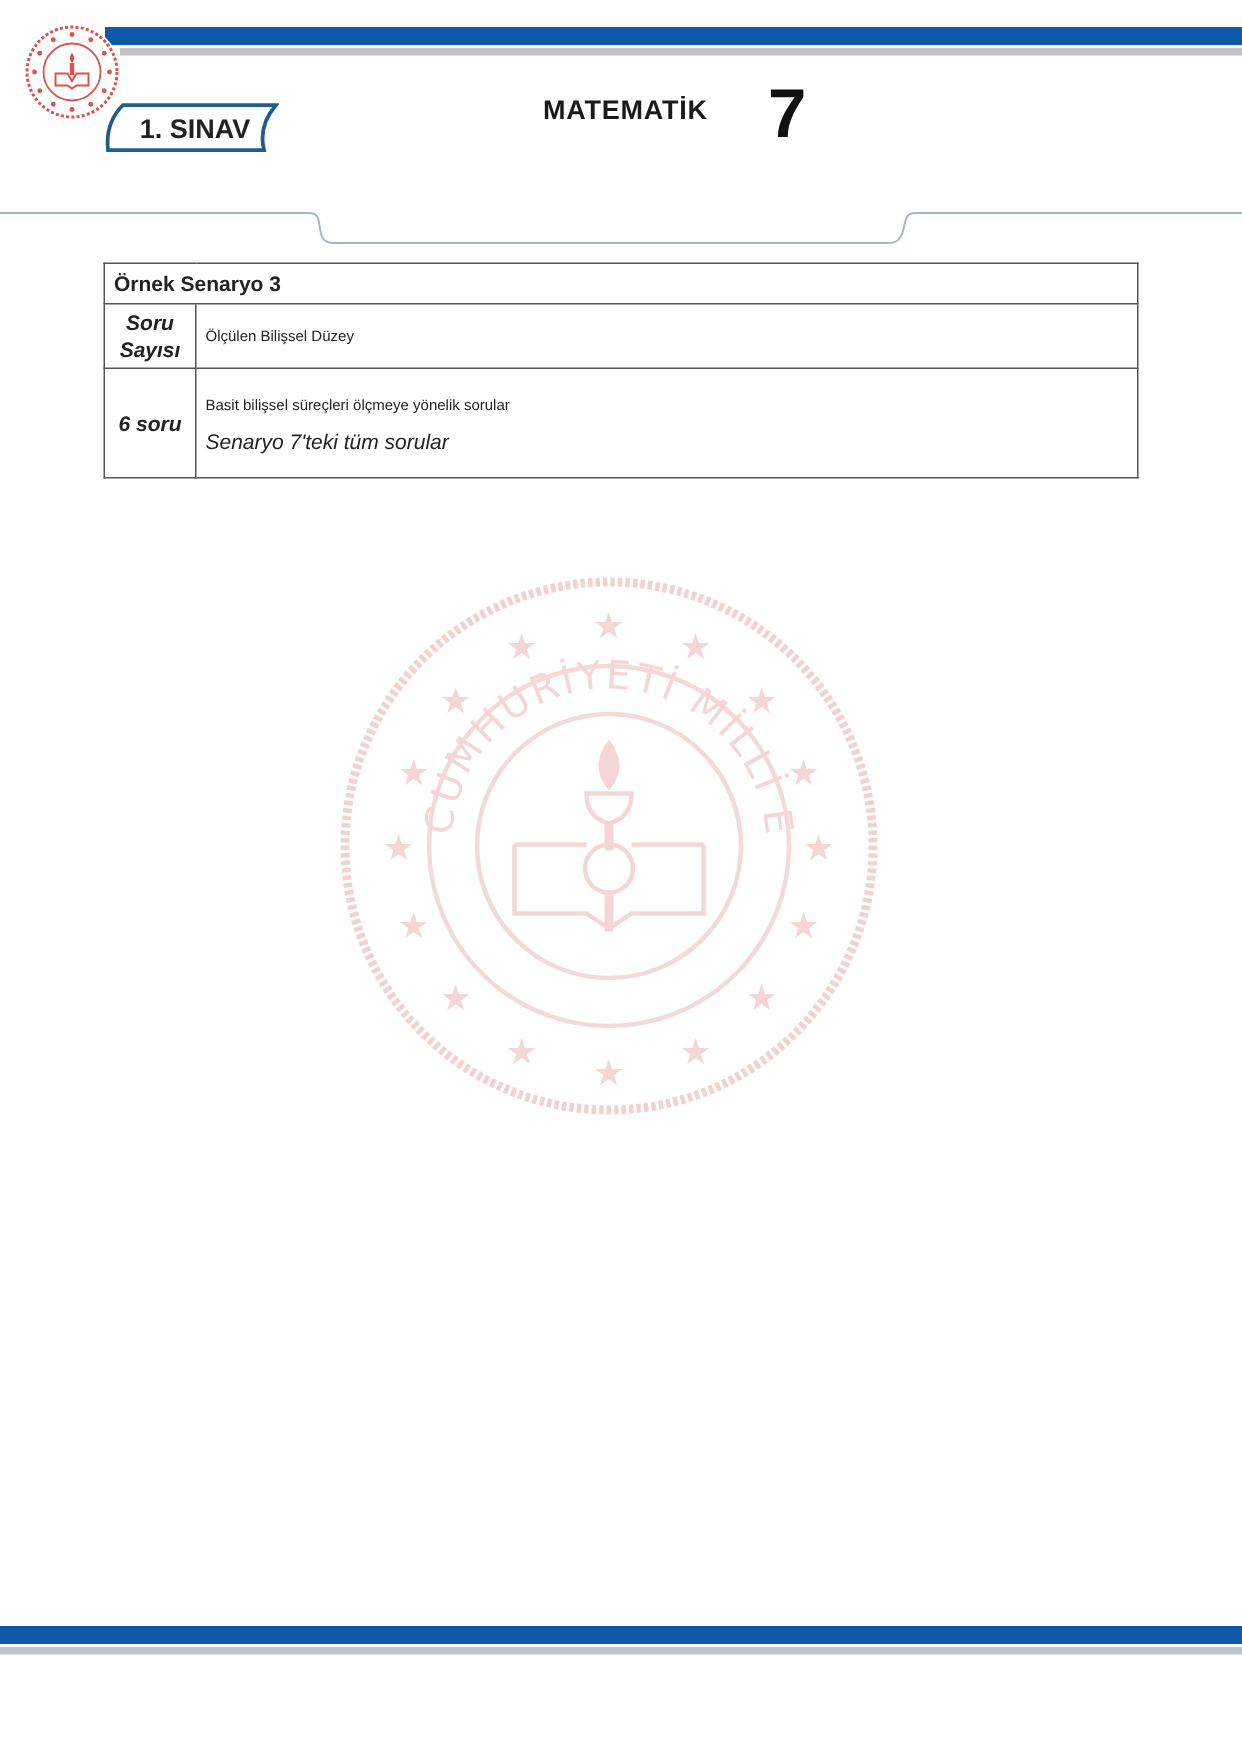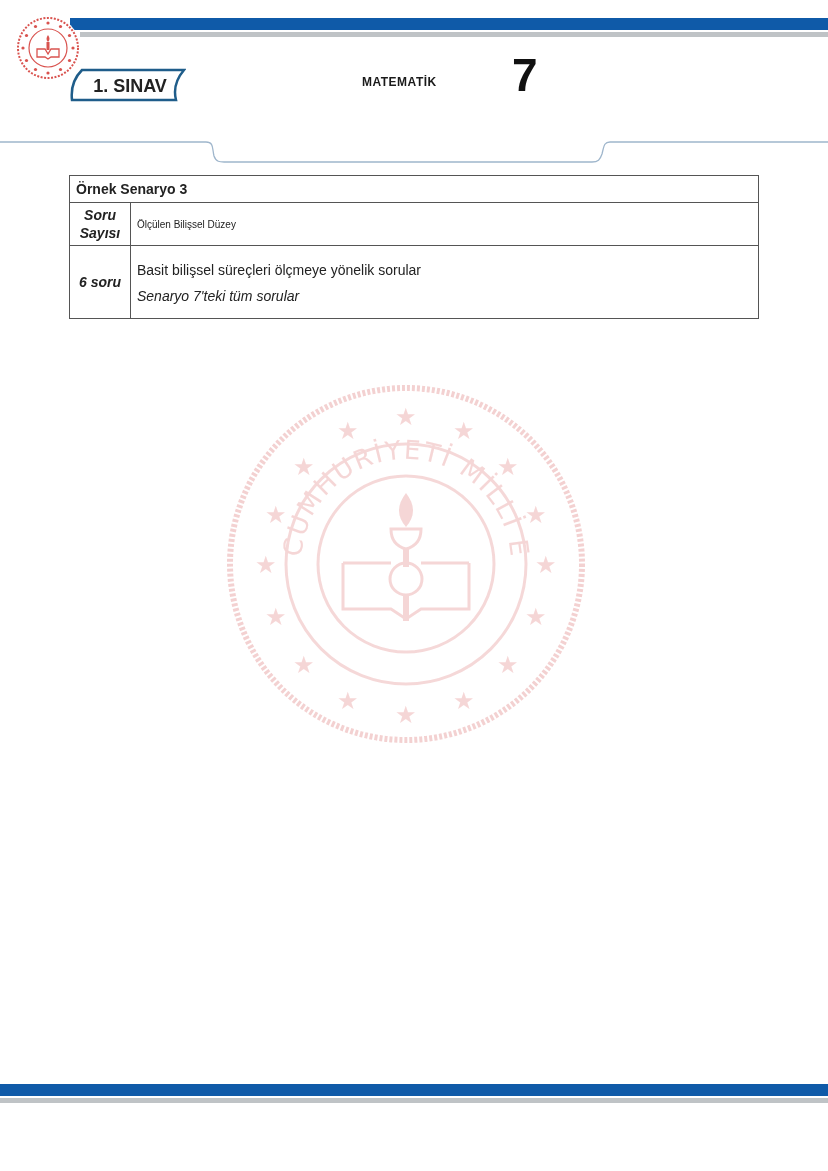--- a/index.html
+++ b/index.html
@@ -7,33 +7,33 @@
 
   .top-bar-blue { position:absolute; left:70px; top:18px; width:758px; height:12px; background:#0f5aa8; }
   .top-bar-gray { position:absolute; left:80px; top:32px; width:748px; height:5px; background:#bfc3c6; }
 
   .logo { position:absolute; left:15px; top:15px; width:66px; height:66px; }
 
   .exam-badge { position:absolute; left:68px; top:68px; width:118px; height:34px; }
   .exam-badge svg { position:absolute; left:0; top:0; }
   .exam-label { position:absolute; left:0; top:0; width:118px; height:34px; line-height:36px; text-align:center; font-weight:bold; font-size:18px; color:#222; padding-left:6px; box-sizing:border-box; }
 
-  .subject { position:absolute; left:362px; top:63px; font-weight:bold; font-size:12px; letter-spacing:0.5px; color:#1a1a1a;margin-top:12px; }
+  .subject { position:absolute; left:362px; top:63px; font-weight:bold; font-size:18px; letter-spacing:0.5px; color:#1a1a1a; }
   .grade { position:absolute; left:512px; top:50px; font-weight:bold; font-size:46px; line-height:50px; color:#111; }
 
   .divider-svg { position:absolute; left:0; top:138px; }
 
   table.scenario { position:absolute; left:69px; top:175px; width:690px; border-collapse:collapse; font-size:14px; }
   table.scenario td { border:1.5px solid #555; padding:0 6px; vertical-align:middle; }
   .row-title td { height:26px; text-align:left; font-weight:bold; font-size:14px; }
   .row-head td { height:42px; }
   .row-body td { height:72px; }
   .col1 { width:48px; text-align:center; font-style:italic; font-weight:bold; font-size:14px; line-height:18px; }
   .bold-head { font-weight:normal; font-size:10px; }
-  .body-line1 { display:block; margin-top:2px; margin-bottom:10px; font-size:14px; }
+  .body-line1 { display:block; margin-top:2px; margin-bottom:10px; font-size:10px; }
   .body-line2 { display:block; font-style:italic; font-size:14px; }
 
   .watermark { position:absolute; left:225px; top:383px; width:362px; height:362px; opacity:0.85; }
 
   .bottom-bar-blue { position:absolute; left:0; top:1084px; width:828px; height:12px; background:#0f5aa8; }
   .bottom-bar-gray { position:absolute; left:0; top:1098px; width:828px; height:5px; background:#bfc3c6; }
 </style>
 </head>
 <body>
 

